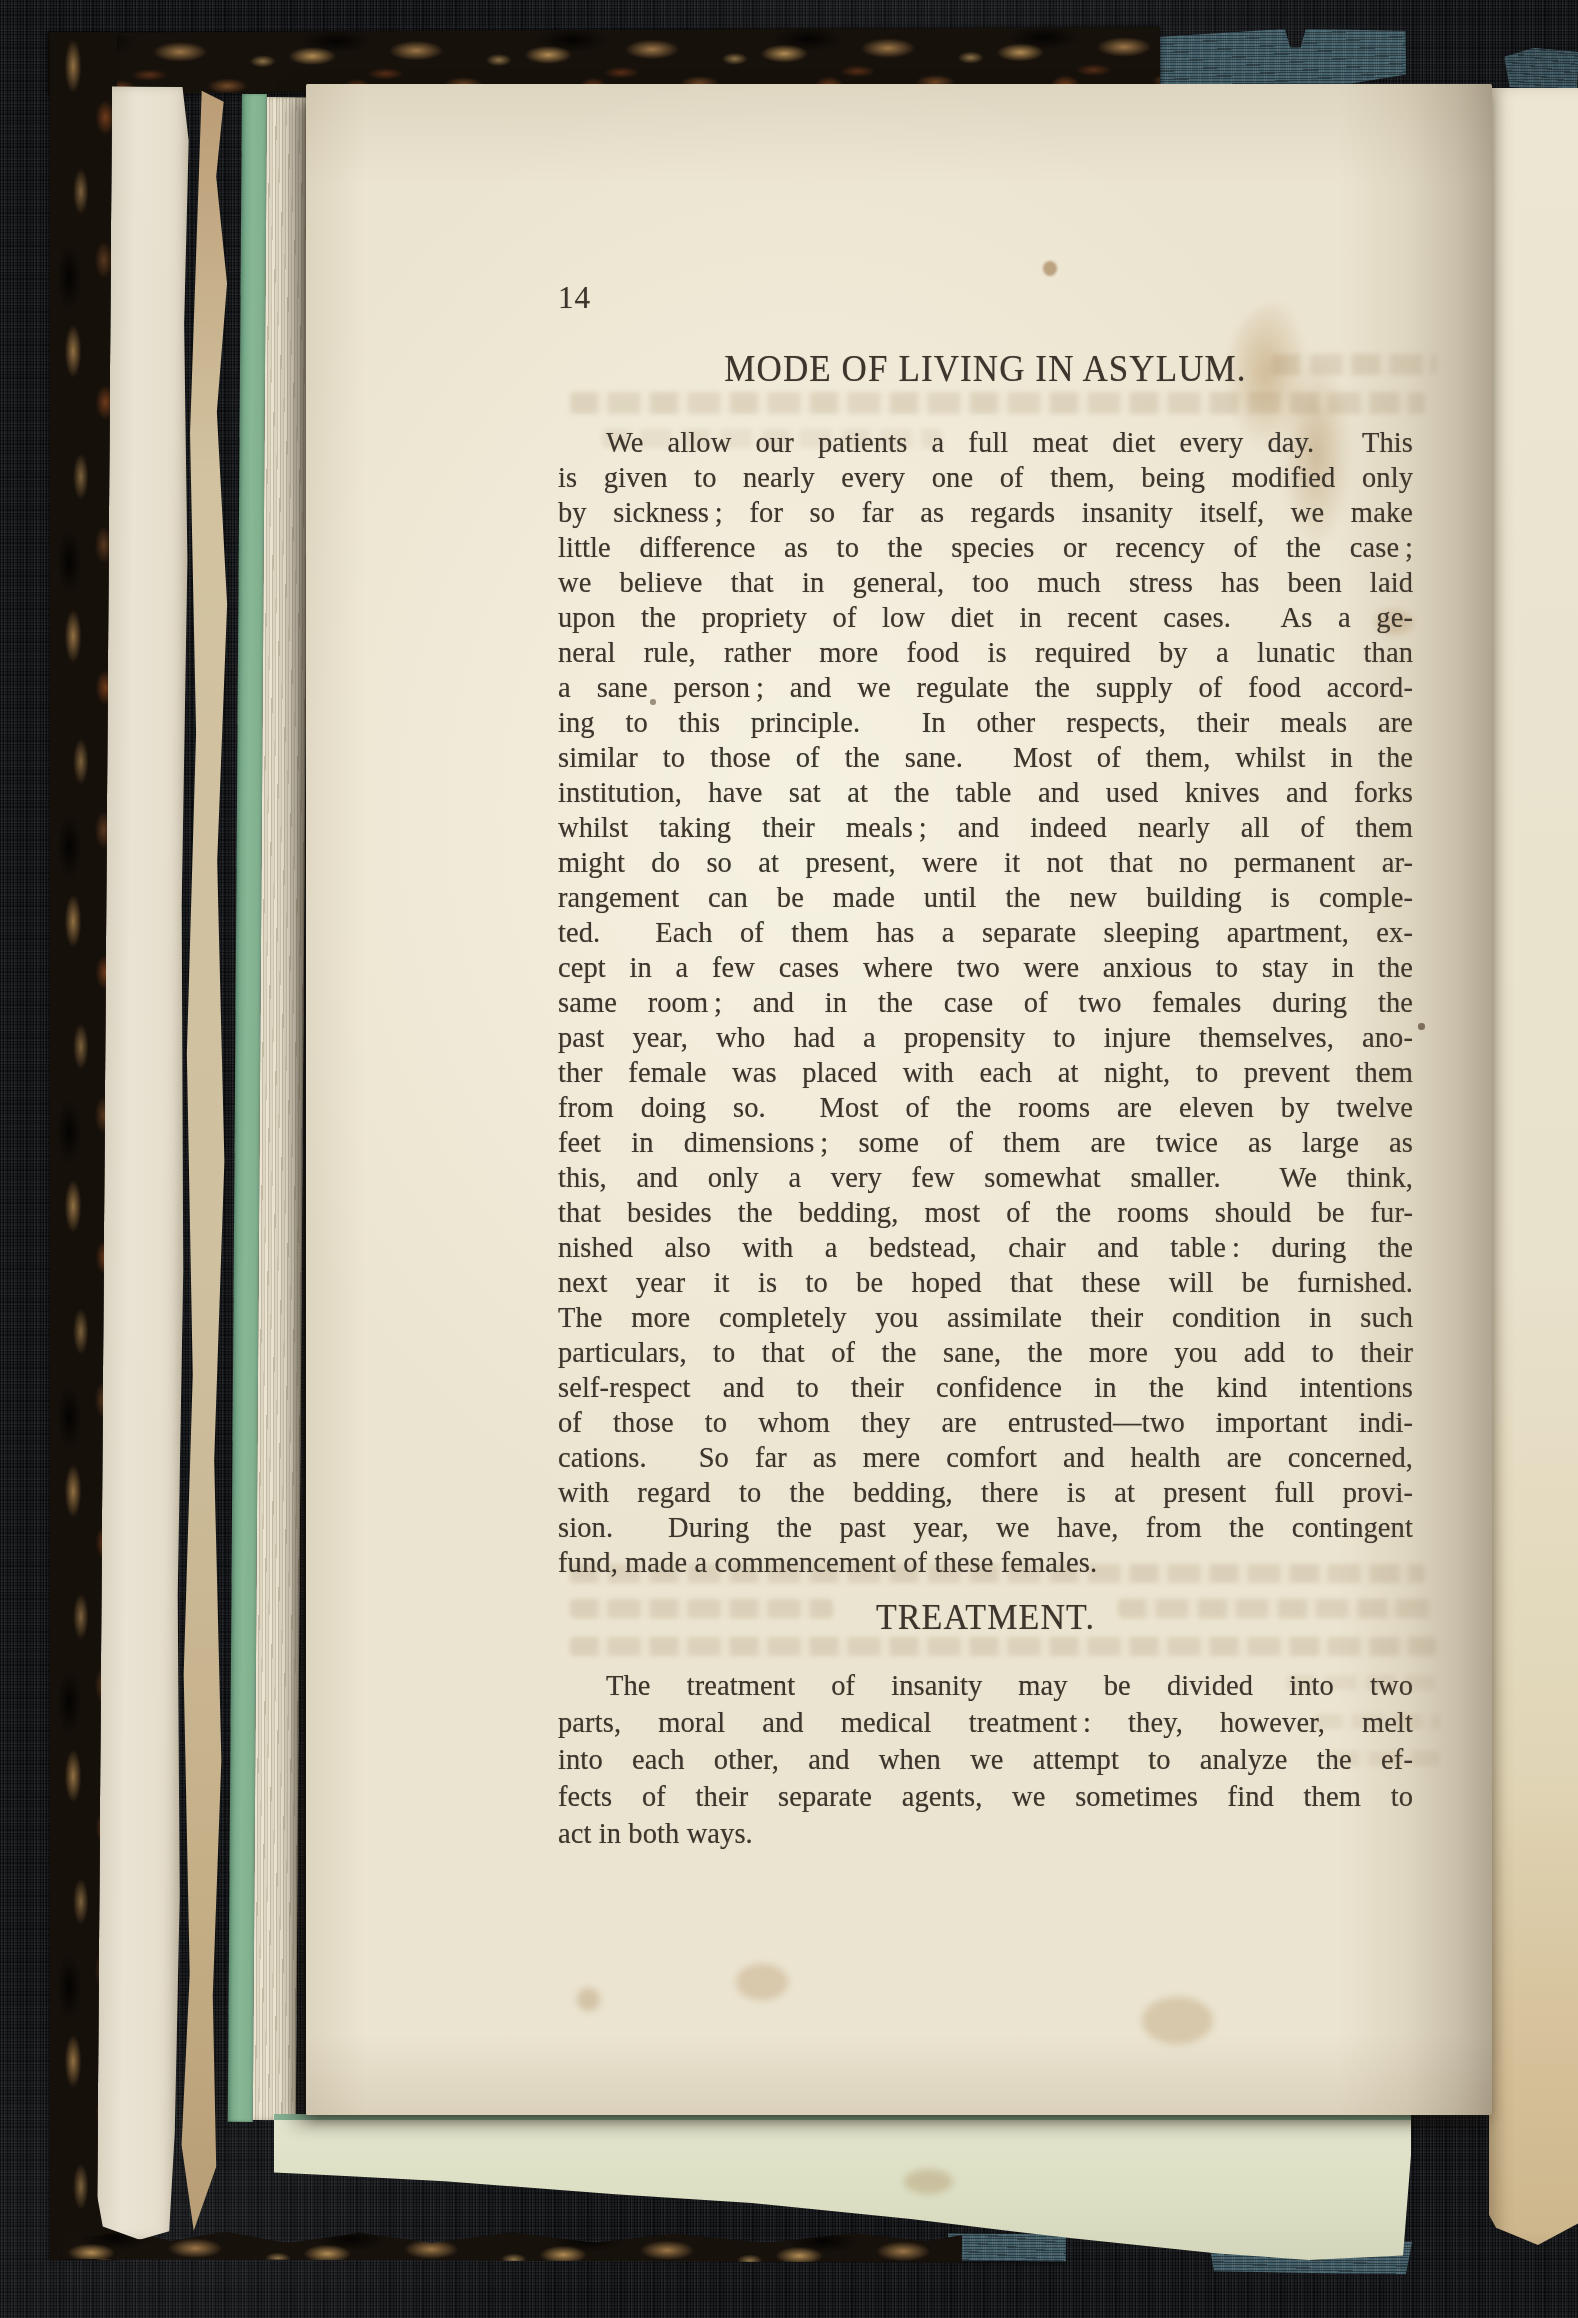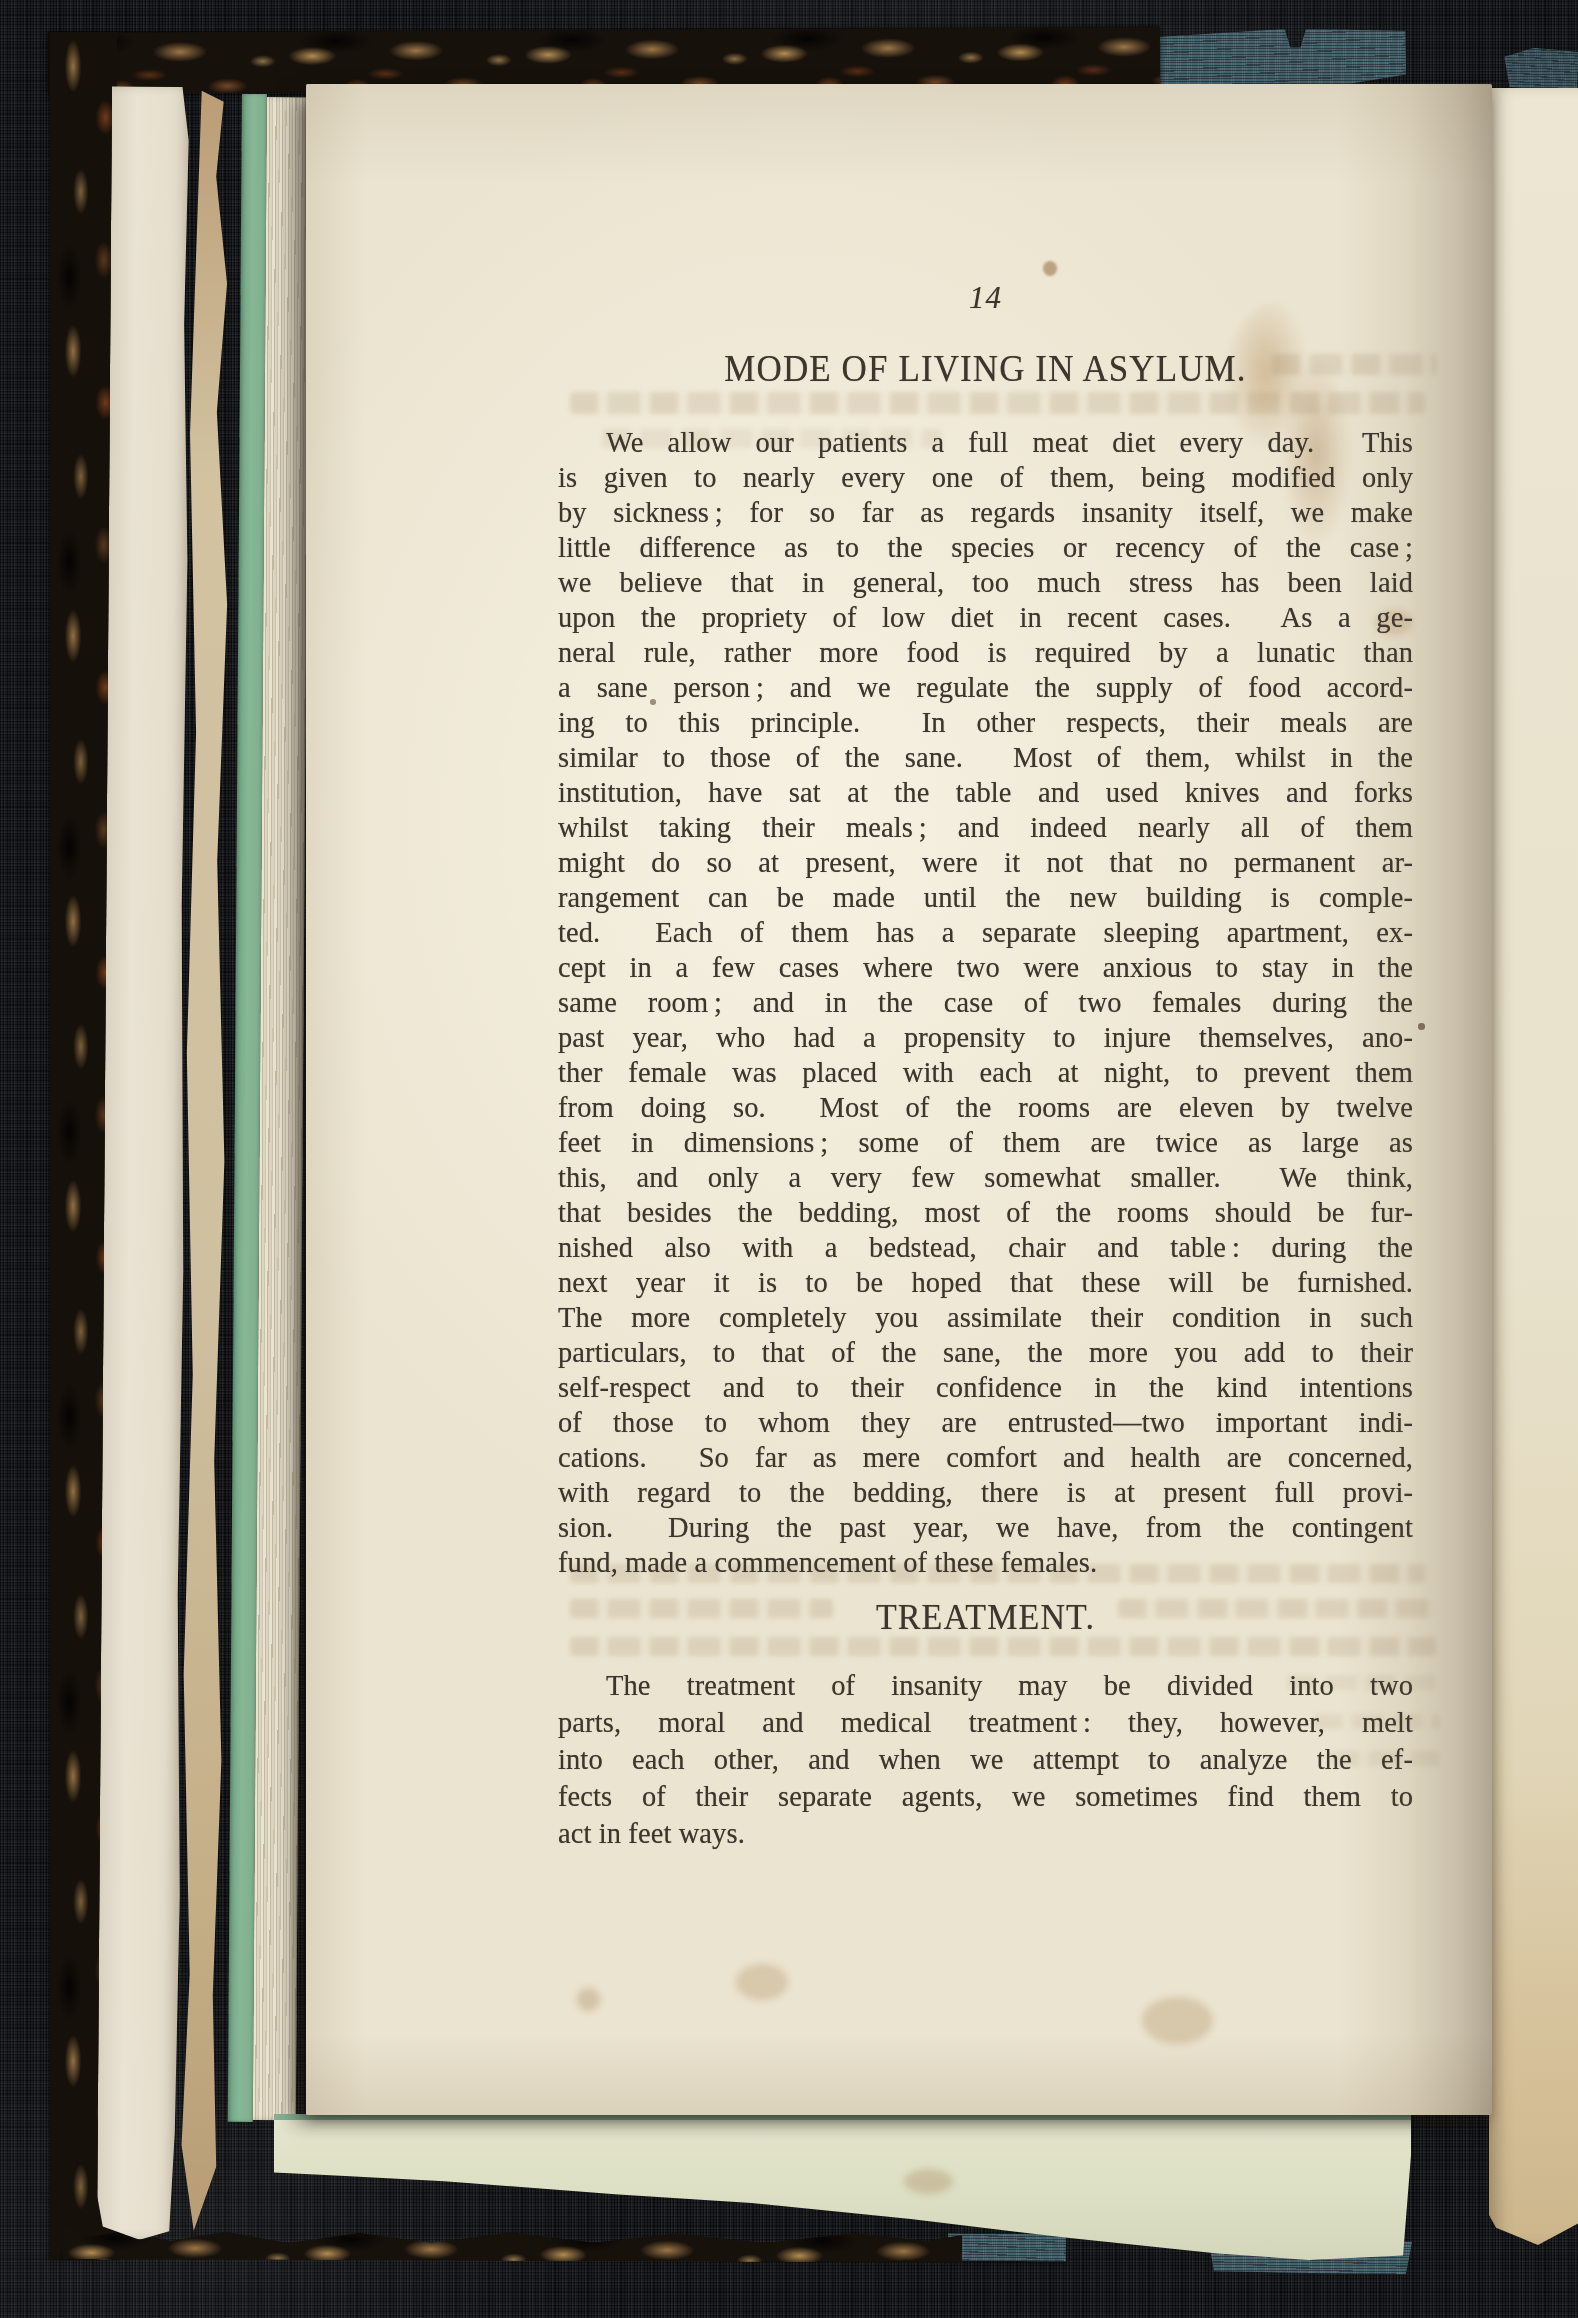--- a/index.html
+++ b/index.html
@@ -59,22 +59,22 @@
     background-image:
       radial-gradient(ellipse 72% 52% at 42% 36%, rgba(255,252,240,0.55), transparent 72%),
       linear-gradient(90deg, rgba(120,95,60,0.12) 0, transparent 5%, transparent 97%, rgba(120,95,60,0.08) 100%),
       linear-gradient(0deg, rgba(120,95,60,0.14) 0, transparent 4%, transparent 95%, rgba(110,88,55,0.10) 100%);
     box-shadow:-14.2px 10px 18.6px -3.3px rgba(22,16,9,0.5), 0 7.7px 12px -4.4px rgba(22,16,9,0.45);
     border-radius:1.6px;}
   .main-page::after{content:"";position:absolute;top:0;right:0;width:13%;height:100%;
     background:linear-gradient(90deg,transparent 0,rgba(115,90,55,0.10) 45%,rgba(80,62,38,0.26) 86%,rgba(58,44,27,0.30) 100%);}
   
   .ink{color:#3c362d;text-shadow:0 0 0.7px rgba(58,50,40,0.55);}
-  .pagenum{position:absolute;width:855px;left:252px;text-align:center;
-    font-size:31px;letter-spacing:1.1px;font-style:italic;}
+  .pagenum{position:absolute;width:855px;left:252px;text-align:left;
+    font-size:31px;letter-spacing:1.1px;}
   .h1{position:absolute;width:855px;left:252px;text-align:center;
     font-size:35px;letter-spacing:1.1px;transform:scaleY(1.06);white-space:nowrap;}
   .h2{position:absolute;width:855px;left:252px;text-align:center;
     font-size:34px;letter-spacing:1.1px;transform:scaleY(1.05);white-space:nowrap;}
   .textcol{position:absolute;left:252px;width:855px;}
   .bl{font-size:28.5px;line-height:35px;text-align:justify;text-align-last:justify;
     letter-spacing:0.1px;}
   .p2 .bl{line-height:37px;}
   .bl.ind{text-indent:48px;}
   .bl.end{text-align-last:left;}
@@ -181,19 +181,19 @@
       <div class="bl ink end">fund, made a commencement of these females.</div>
     </div>
 
     <div class="h2 ink" style="top:1514px;">TREATMENT.</div>
 
     <div class="textcol p2" style="top:1583px;">
       <div class="bl ink ind">The treatment of insanity may be divided into two</div>
       <div class="bl ink">parts, moral and medical treatment : they, however, melt</div>
       <div class="bl ink">into each other, and when we attempt to analyze the ef-</div>
       <div class="bl ink">fects of their separate agents, we sometimes find them to</div>
-      <div class="bl ink end">act in feet ways.</div>
+      <div class="bl ink end">act in both ways.</div>
     </div>
 
   </div>
 
 </div>
 
 
 </body></html>

